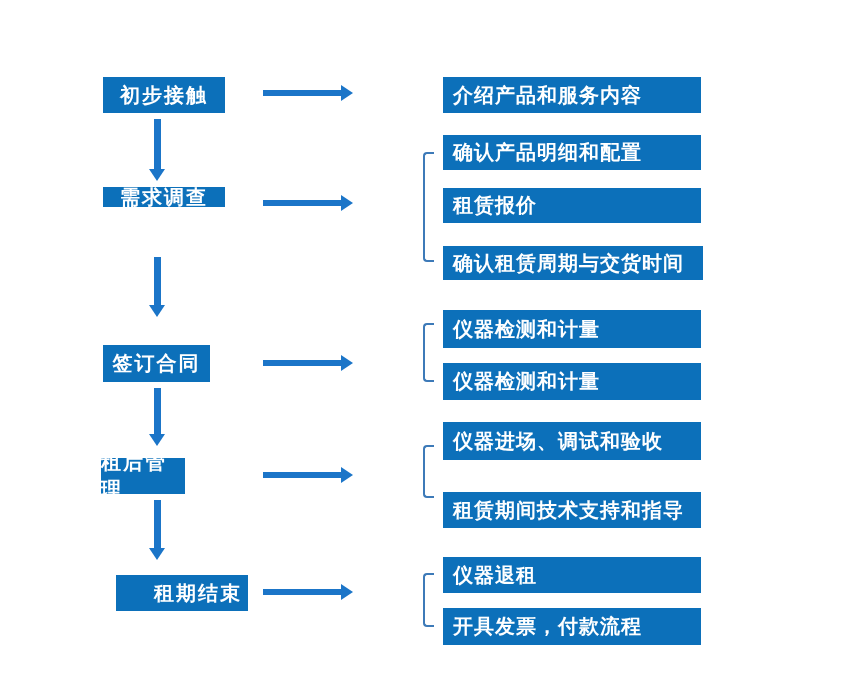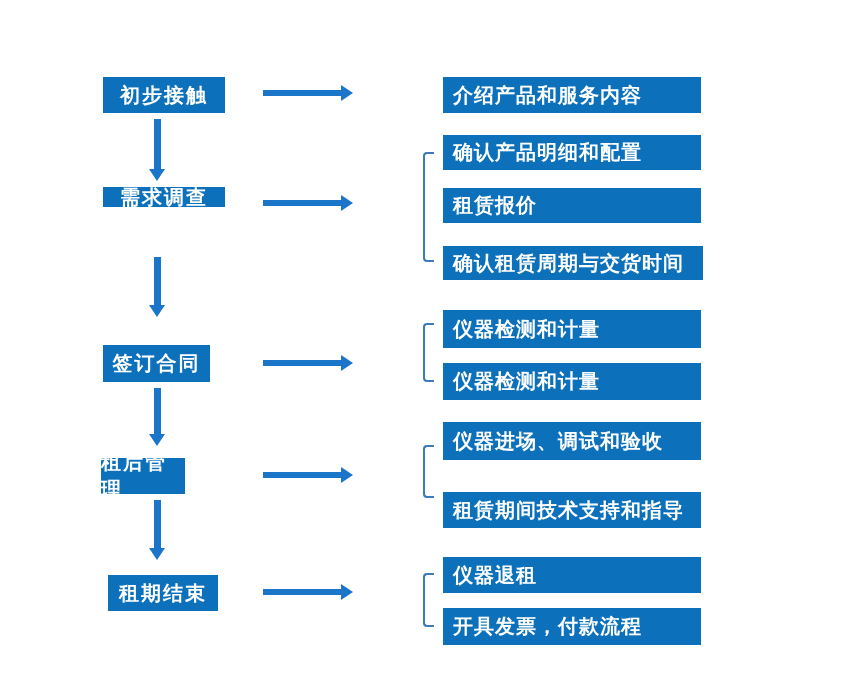--- a/index.html
+++ b/index.html
@@ -75,21 +75,21 @@
 </head>
 <body>
 
 <div class="canvas">
 
 
   <div class="lbox" style="left:103px;top:77px;width:122px;height:36px;">初步接触</div>
   <div class="lbox" style="left:103px;top:187px;width:122px;height:20px;">需求调查</div>
   <div class="lbox" style="left:103px;top:345px;width:107px;height:37px;text-align:center;">签订合同</div>
   <div class="lbox" style="left:101px;top:458px;width:84px;height:36px;">租后管理</div>
-  <div class="lbox" style="left:108px;top:575px;width:110px;height:36px;">租期结束</div>
+  <div class="lbox" style="left:116px;top:575px;width:100px;height:36px;padding-left:32px;">租期结束</div>
 
   <div class="varrow" style="left:149px;top:119px;height:62px;">
     <div class="stem"></div>
     <div class="head"></div>
   </div>
   <div class="varrow" style="left:149px;top:257px;height:60px;">
     <div class="stem"></div>
     <div class="head"></div>
   </div>
   <div class="varrow" style="left:149px;top:388px;height:58px;">

